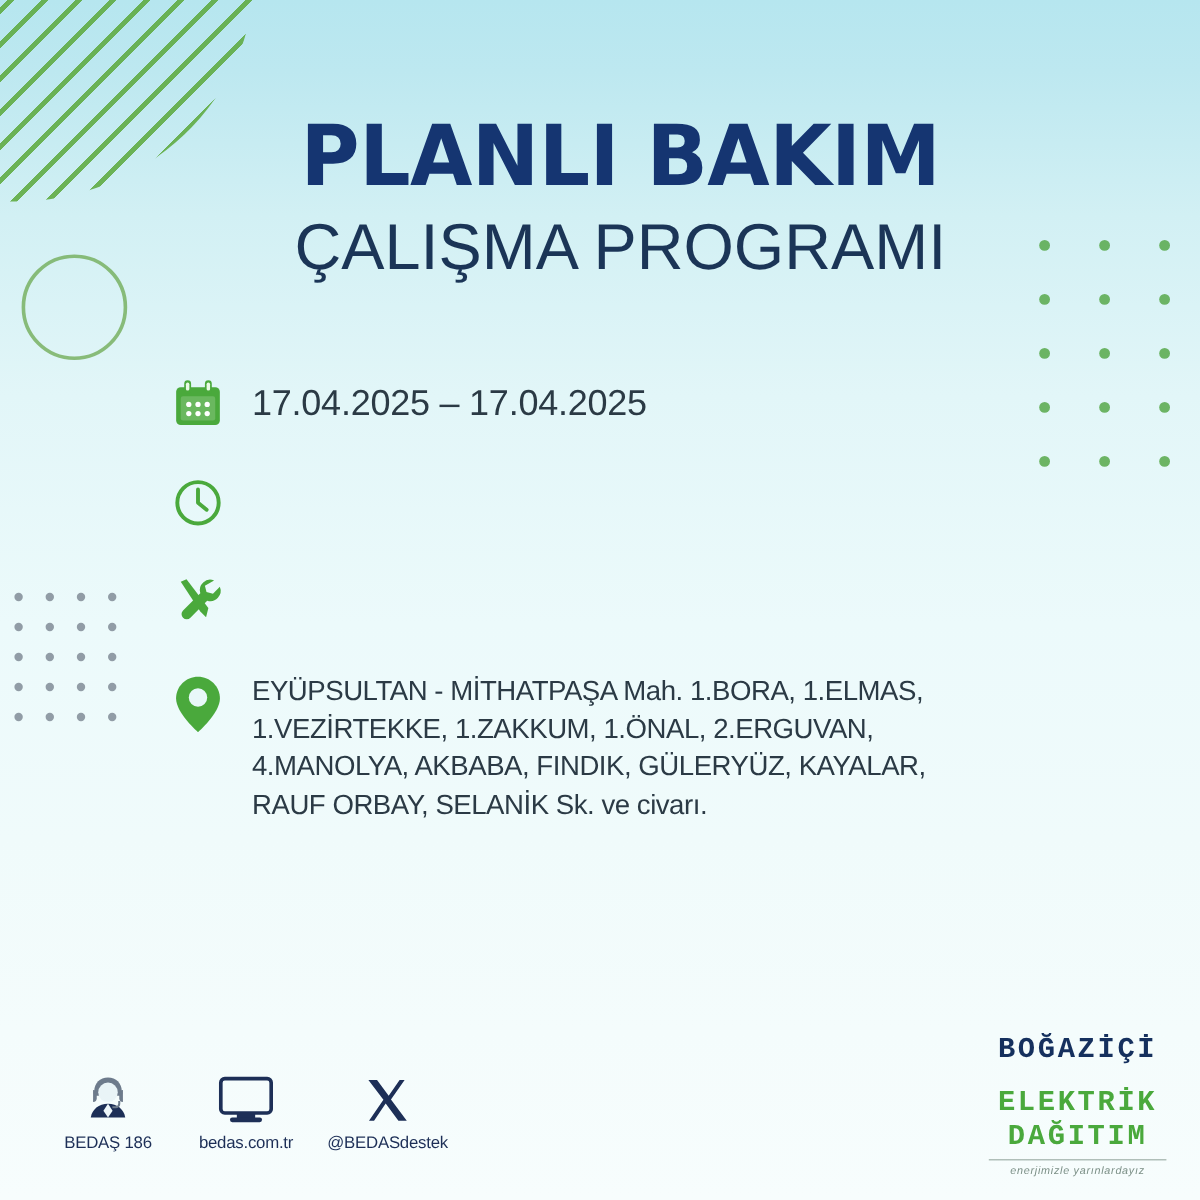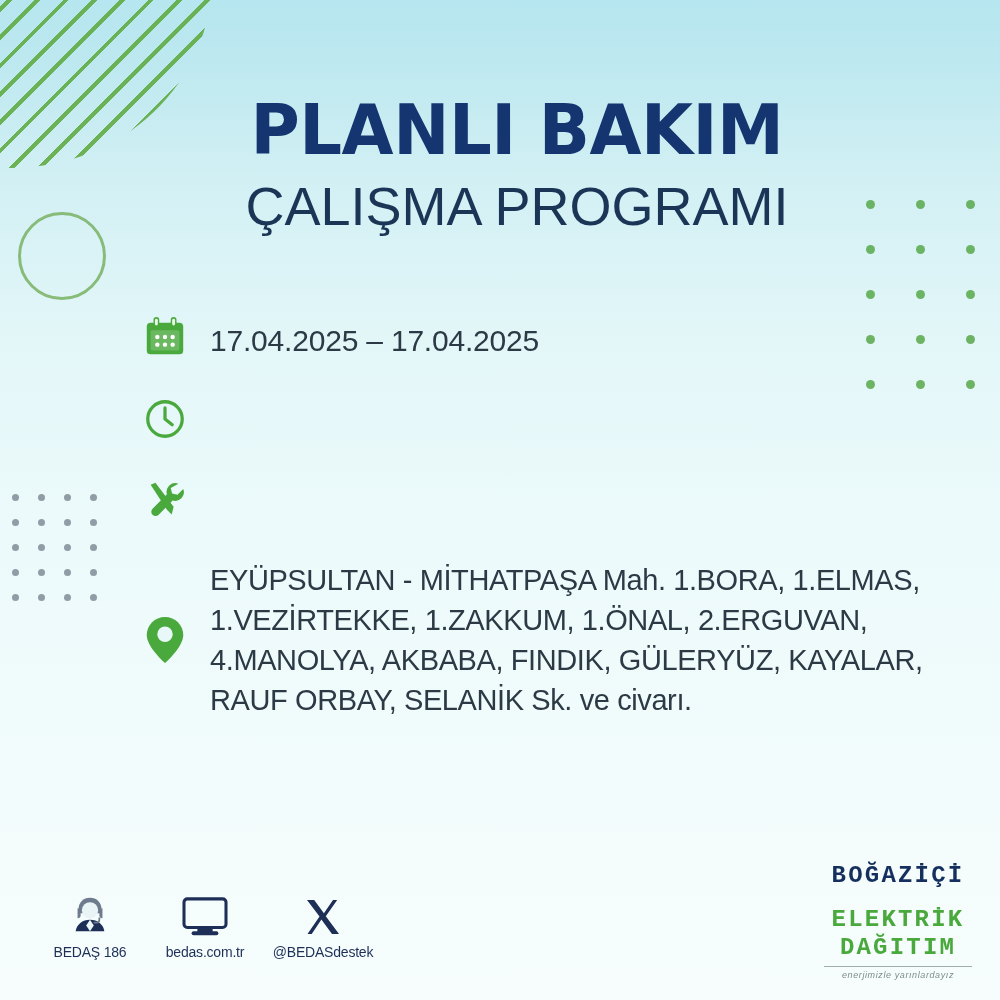--- a/index.html
+++ b/index.html
@@ -120,21 +120,21 @@
 
   
   #info-block {
     position: absolute;
     left: 138px;
     top: 310px;
     width: 820px;
   }
   .info-row {
     display: flex;
-    align-items: center;
+    align-items: flex-start;
     margin-bottom: 28px;
   }
   .info-icon {
     flex: 0 0 54px;
     width: 54px;
     height: 54px;
     display: flex;
     align-items: center;
     justify-content: center;
   }
@@ -142,21 +142,21 @@
   .info-text {
     flex: 1;
     padding-left: 18px;
     font-size: 30px;
     color: #2b3a45;
     line-height: 1.22;
     padding-top: 9px;
     letter-spacing: -0.2px;
   }
   #row-location .info-text {
-    font-size: 29px;
+    font-size: 23px;
     line-height: 1.38;
     letter-spacing: -0.4px;
     padding-top: 4px;
   }
   #row-location .info-icon { padding-top: 4px; }
   .addr-line { display: block; white-space: nowrap; }
 
   
   #footer {
     position: absolute;

